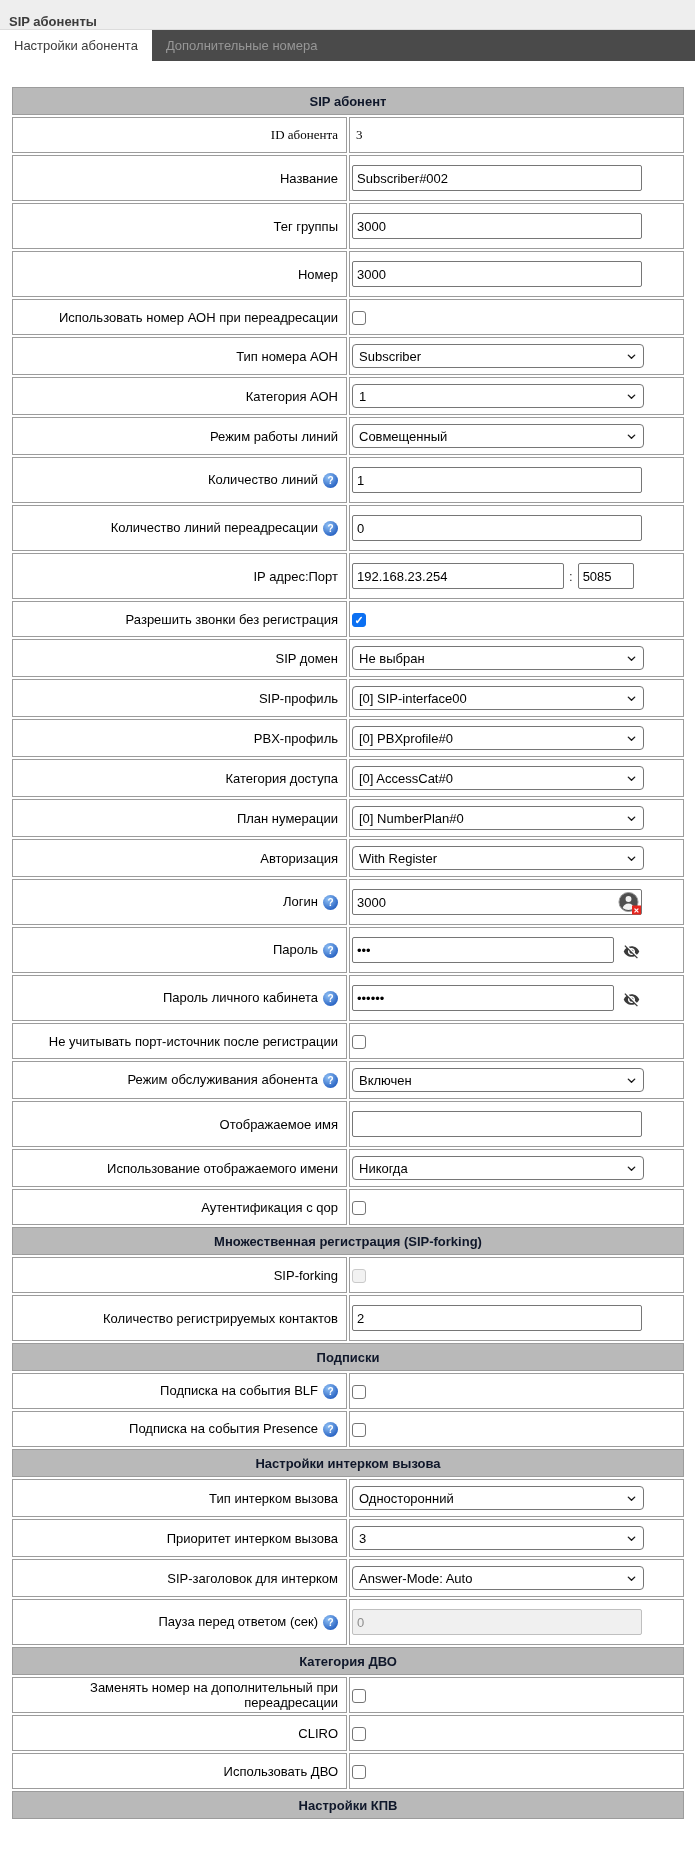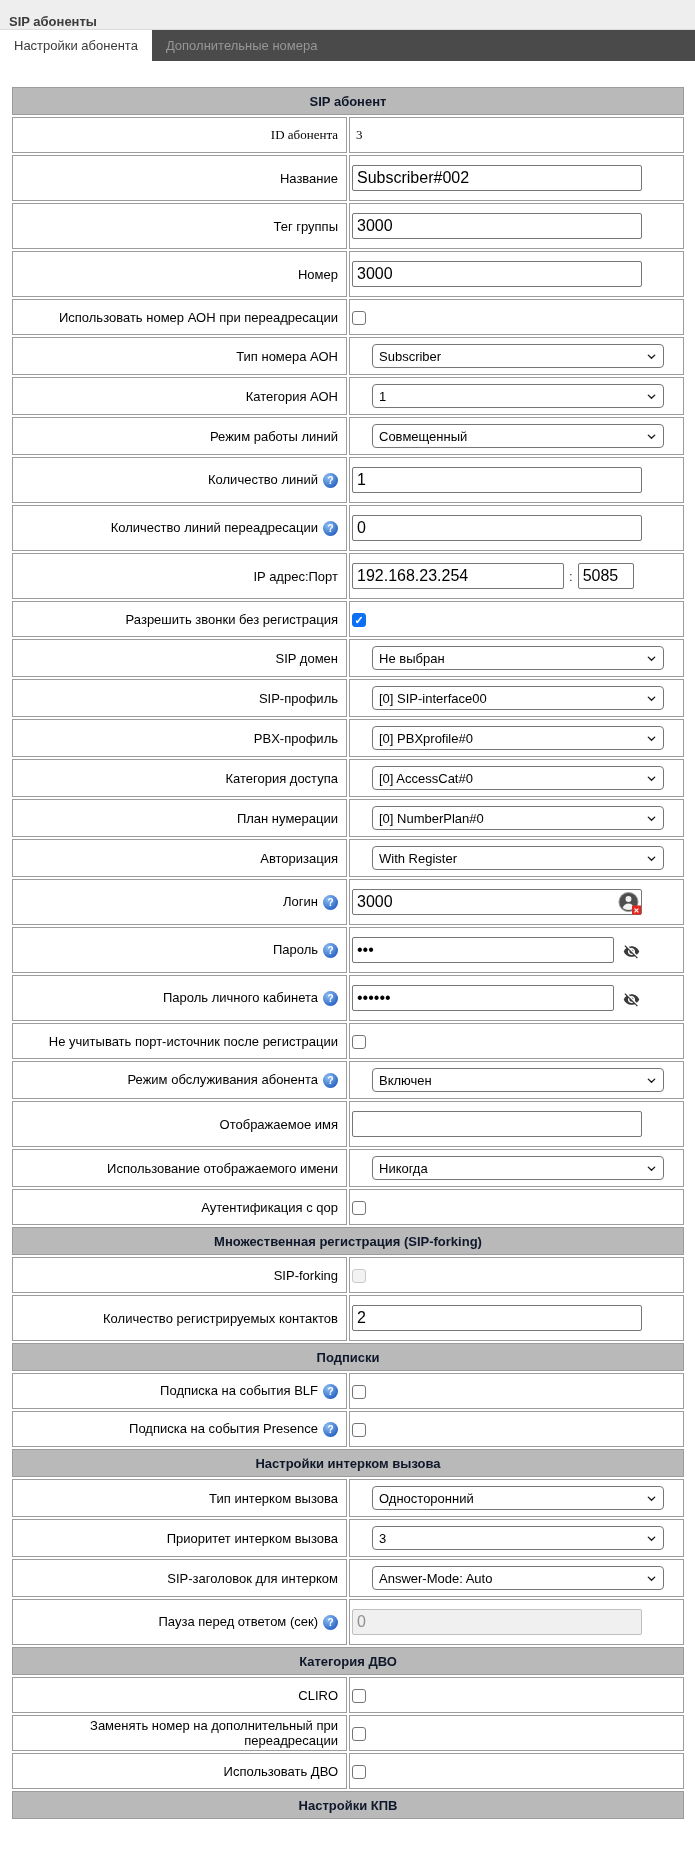--- a/index.html
+++ b/index.html
@@ -12,32 +12,32 @@
   .content{padding:24px 0 14px 10px;}
   table.form{border-collapse:separate;border-spacing:2px;width:676px;table-layout:fixed;}
   td{border:1px solid #9c9c9c;background:#fff;font-size:13px;vertical-align:middle;}
   td.sec{background:#b9b9b9;text-align:center;font-weight:bold;height:24px;color:#0f172a;}
   td.lbl{width:370px;text-align:right;padding:0 8px 0 4px;}
   td.ctl{width:292px;padding:3px 2px;}
   .row-input td,.row-password td,.row-login td,.row-ipport td{height:38px;}
   .row-select td{height:30px;}
   .row-checkbox td{height:28px;}
   .row-static td{height:28px;font-family:Liberation Serif, serif;}
-  .ti{height:26px;box-sizing:border-box;border:1px solid #767676;border-radius:2px;padding:1px 4px;font-size:16px;font-family:inherit;width:290px;background:#fff;color:#000;}
+  .ti{height:26px;box-sizing:border-box;border:1px solid #767676;border-radius:2px;padding:1px 4px;font-size:13px;font-family:inherit;width:290px;background:#fff;color:#000;}
   .ti.ip{width:212px;}
   .ti.port{width:56px;}
   .ti.pw{width:262px;}
   .ti.disabled{background:#f0f0f0;border-color:#bfbfbf;color:#8f8f8f;}
   .colon{margin:0 5px;color:#333;}
   .loginwrap{position:relative;display:inline-block;width:290px;vertical-align:middle;}
   .loginwrap .ti{width:290px;padding-right:27px;}
   .status{position:absolute;right:3px;top:50%;transform:translateY(-50%);width:21px;height:21px;}
   .badge{position:absolute;right:-2px;bottom:-2px;width:9px;height:9px;background:#e5261f;color:#fff;font-size:7px;line-height:9px;text-align:center;font-weight:bold;}
   .eye{display:inline-block;vertical-align:middle;margin-left:9px;height:17px;}
-  .selectbox{width:292px;height:24px;box-sizing:border-box;border:1px solid #767676;border-radius:4px;background:#fff;display:flex;align-items:center;justify-content:space-between;padding:0 6px;cursor:default;margin-left:20px;}
+  .selectbox{width:292px;height:24px;box-sizing:border-box;border:1px solid #767676;border-radius:4px;background:#fff;display:flex;align-items:center;justify-content:space-between;padding:0 6px;cursor:default;}
   .selval{font-size:13px;color:#000;white-space:nowrap;overflow:hidden;}
   .chev{display:flex;align-items:center;}
   .cb{display:inline-block;width:14px;height:14px;box-sizing:border-box;border:1px solid #757575;border-radius:3px;background:#fff;vertical-align:middle;font-size:11px;line-height:13px;text-align:center;}
   .cb.checked{background:#0c70f2;border-color:#0c70f2;color:#fff;font-weight:bold;}
   .cb.disabled{background:#f2f2f2;border-color:#cacaca;}
   .help{display:inline-block;width:15px;height:15px;border-radius:50%;background:radial-gradient(circle at 35% 30%,#8fc0f5,#2d67c5 72%);color:#fff;font-size:10px;font-weight:bold;text-align:center;line-height:15px;margin-left:5px;vertical-align:middle;}
   .staticval{font-size:13px;padding-left:4px;}
 </style>
 </head>
 <body>
@@ -333,25 +333,25 @@
           </td>
         </tr>
         <tr class="row-input">
           <td class="lbl"><span>Пауза перед ответом (сек)</span><span class="help">?</span></td>
           <td class="ctl"><input class="ti disabled" type="text" disabled="" value="0" style=""></td>
         </tr>
         <tr>
           <td class="sec" colspan="2">Категория ДВО</td>
         </tr>
         <tr class="row-checkbox">
+          <td class="lbl"><span>Заменять номер на дополнительный при переадресации</span></td>
+          <td class="ctl"><span class="cb"></span></td>
+        </tr>
+        <tr class="row-checkbox">
           <td class="lbl"><span>CLIRO</span></td>
-          <td class="ctl"><span class="cb"></span></td>
-        </tr>
-        <tr class="row-checkbox">
-          <td class="lbl"><span>Заменять номер на дополнительный при переадресации</span></td>
           <td class="ctl"><span class="cb"></span></td>
         </tr>
         <tr class="row-checkbox">
           <td class="lbl"><span>Использовать ДВО</span></td>
           <td class="ctl"><span class="cb"></span></td>
         </tr>
         <tr>
           <td class="sec" colspan="2">Настройки КПВ</td>
         </tr>
       </tbody>

